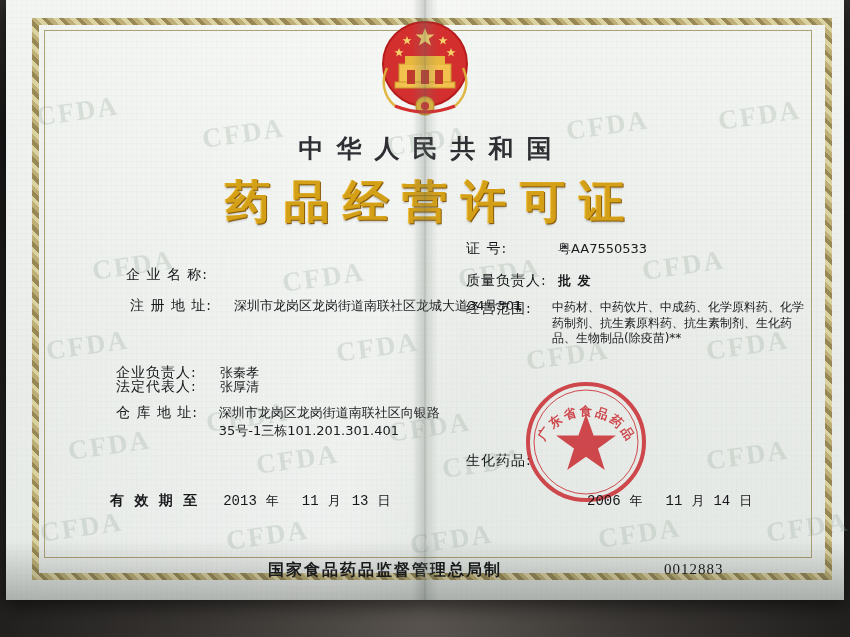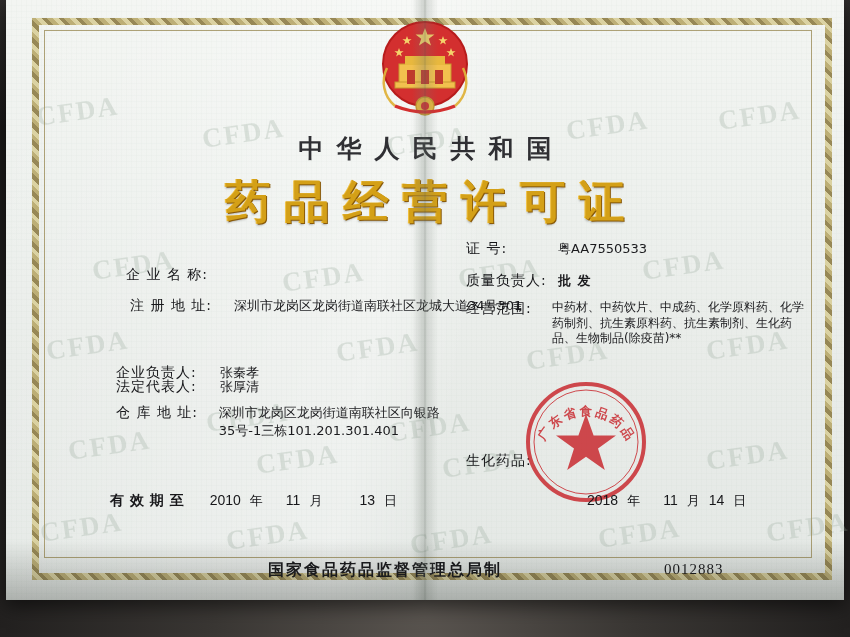--- a/index.html
+++ b/index.html
@@ -188,21 +188,21 @@
     left: 658px;
     top: 561px;
     font-family: "Liberation Serif", serif;
     font-size: 15px;
     letter-spacing: 1px;
     color: #17171a;
   }
 
   .date-line {
     position: absolute;
-    font-family: Liberation Sans, sans-serif;
+    font-family: Liberation Mono, monospace;
     font-size: 14px;
     color: #17171a;
     display: flex;
     align-items: baseline;
     gap: 6px;
     white-space: nowrap;
     text-align: center;
   }
   .date-line .lbl { font-weight: bold; letter-spacing: 1px; }
   .date-line .num { padding: 0 3px; }
@@ -340,30 +340,30 @@
           <path id="sealArc" d="M 20 70 A 46 46 0 0 1 108 70" fill="none"></path>
           <text font-family="Liberation Serif, serif" font-size="12.5" font-weight="bold" fill="#c8242a" letter-spacing="2.5">
             <textPath href="#sealArc" startOffset="6%">广东省食品药品监督管理局</textPath>
           </text>
         </g>
       </svg>
     </div>
 
     <div class="date-line" style="left:104px; top:492px;">
       <span class="lbl">有 效 期 至</span>
-      <span class="num" style="margin-left:16px;">2010</span>
+      <span class="num" style="margin-left:16px;">2013</span>
       <span class="unit">年</span>
       <span class="num" style="margin-left:14px;">11</span>
       <span class="unit">月</span>
-      <span class="num" style="margin-left:28px;">13</span>
+      <span class="num" style="margin-left:2px;">13</span>
       <span class="unit">日</span>
     </div>
 
     <div class="date-line" style="left:578px; top:492px;">
-      <span class="num">2018</span>
+      <span class="num">2006</span>
       <span class="unit">年</span>
       <span class="num" style="margin-left:14px;">11</span>
       <span class="unit">月</span>
       <span class="num" style="">14</span>
       <span class="unit">日</span>
     </div>
 
     <div class="bottom-issuer">国家食品药品监督管理总局制</div>
     <div class="bottom-serial">0012883</div>
 

